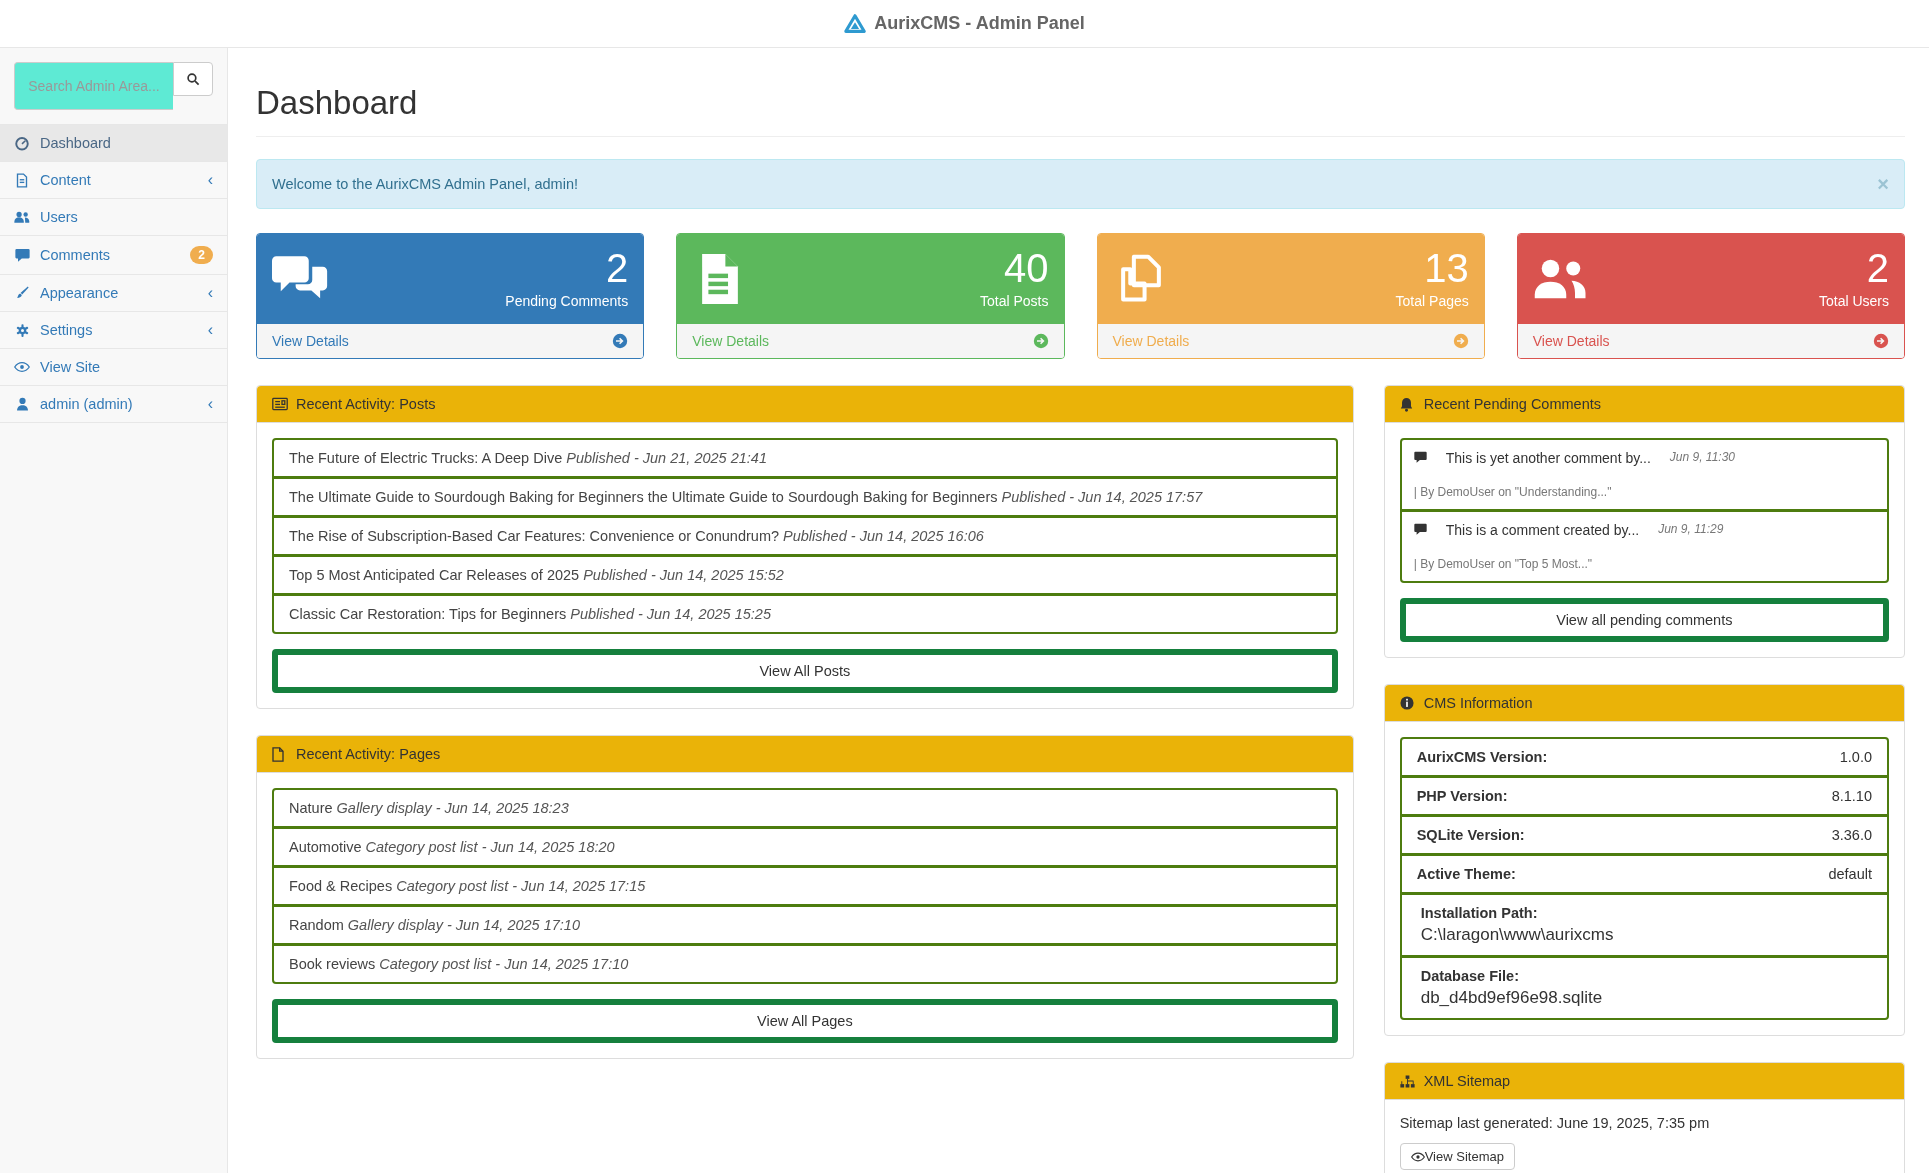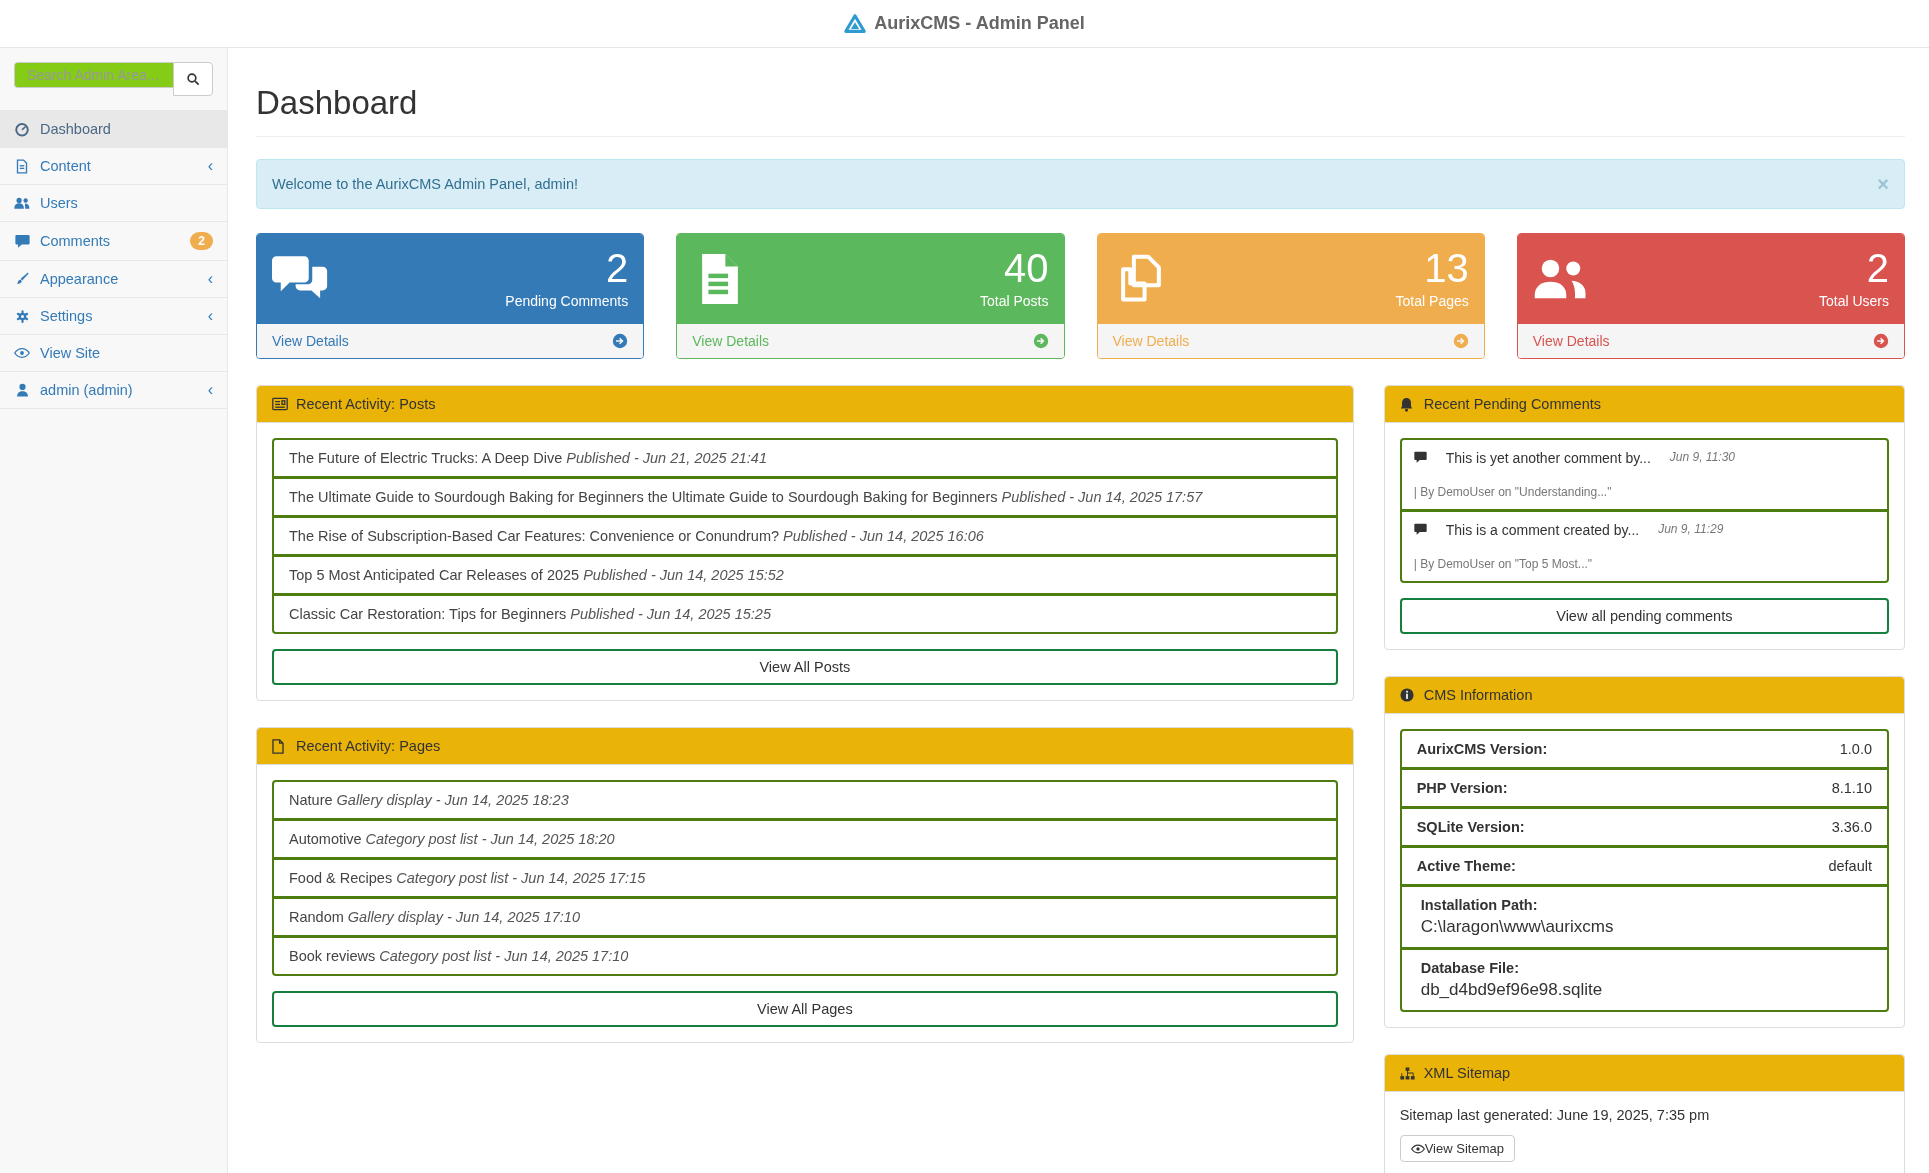--- a/index.html
+++ b/index.html
@@ -22,23 +22,23 @@
 
   
   .main-row { display:flex; flex:1; align-items:stretch; }
 
   
   .sidebar {
     width:228px; min-width:228px; background:#f8f8f8; border-right:1px solid #e7e7e7;
   }
   .search-wrap { display:flex; padding:14px; }
   .search-wrap input {
-    flex:1; height:26px; border:1px solid #ccc; border-right:none;
+    flex:1; height:48px; border:1px solid #ccc; border-right:none;
     border-radius:4px 0 0 4px; padding:6px 12px; font-size:14px; color:#555;
-    background:#84cc16; outline:none; min-width:0;
+    background:#5eead4; outline:none; min-width:0;text-align:center;
   }
   .search-wrap input::placeholder { color:#999; }
   .search-btn {
     width:40px; height:34px; background:#fff; border:1px solid #ccc;
     border-radius:0 4px 4px 0; cursor:pointer; display:flex; align-items:center; justify-content:center; color:#333;
   }
   .nav-menu { list-style:none; border-top:1px solid #e7e7e7; }
   .nav-item {
     display:flex; align-items:center; gap:10px; padding:10px 14px;
     border-bottom:1px solid #e7e7e7; color:#337ab7; font-size:14.5px; cursor:pointer;
@@ -102,21 +102,21 @@
   .list-item {
     border:2px solid #4d7c0f; padding:10px 15px; margin-bottom:-1px;
     font-size:14.5px; color:#444; background:#fff;
   }
   .list-item:first-child { border-radius:4px 4px 0 0; }
   .list-item:last-child { border-radius:0 0 4px 4px; margin-bottom:0; }
   .item-meta { font-style:italic; color:#555; }
 
   .btn-block {
     display:block; width:100%; text-align:center; background:#fff;
-    border:2px solid #15803d; border-radius:4px; padding:8px; font-size:14.5px;
+    border:6px solid #15803d; border-radius:4px; padding:8px; font-size:14.5px;
     color:#333; margin-top:15px; cursor:pointer; font-family:inherit;
   }
 
   
   .comment-item { display:flex; align-items:flex-start; gap:19px; flex-wrap:wrap; padding:10px 12px; }
   .comment-text { color:#333; font-size:14px; }
   .comment-date { font-style:italic; color:#777; font-size:12px; }
   .comment-by { color:#777; font-size:12px; }
   .cmt-ico { width:13px; height:12px; color:#333; position:relative; top:1px; }
 

